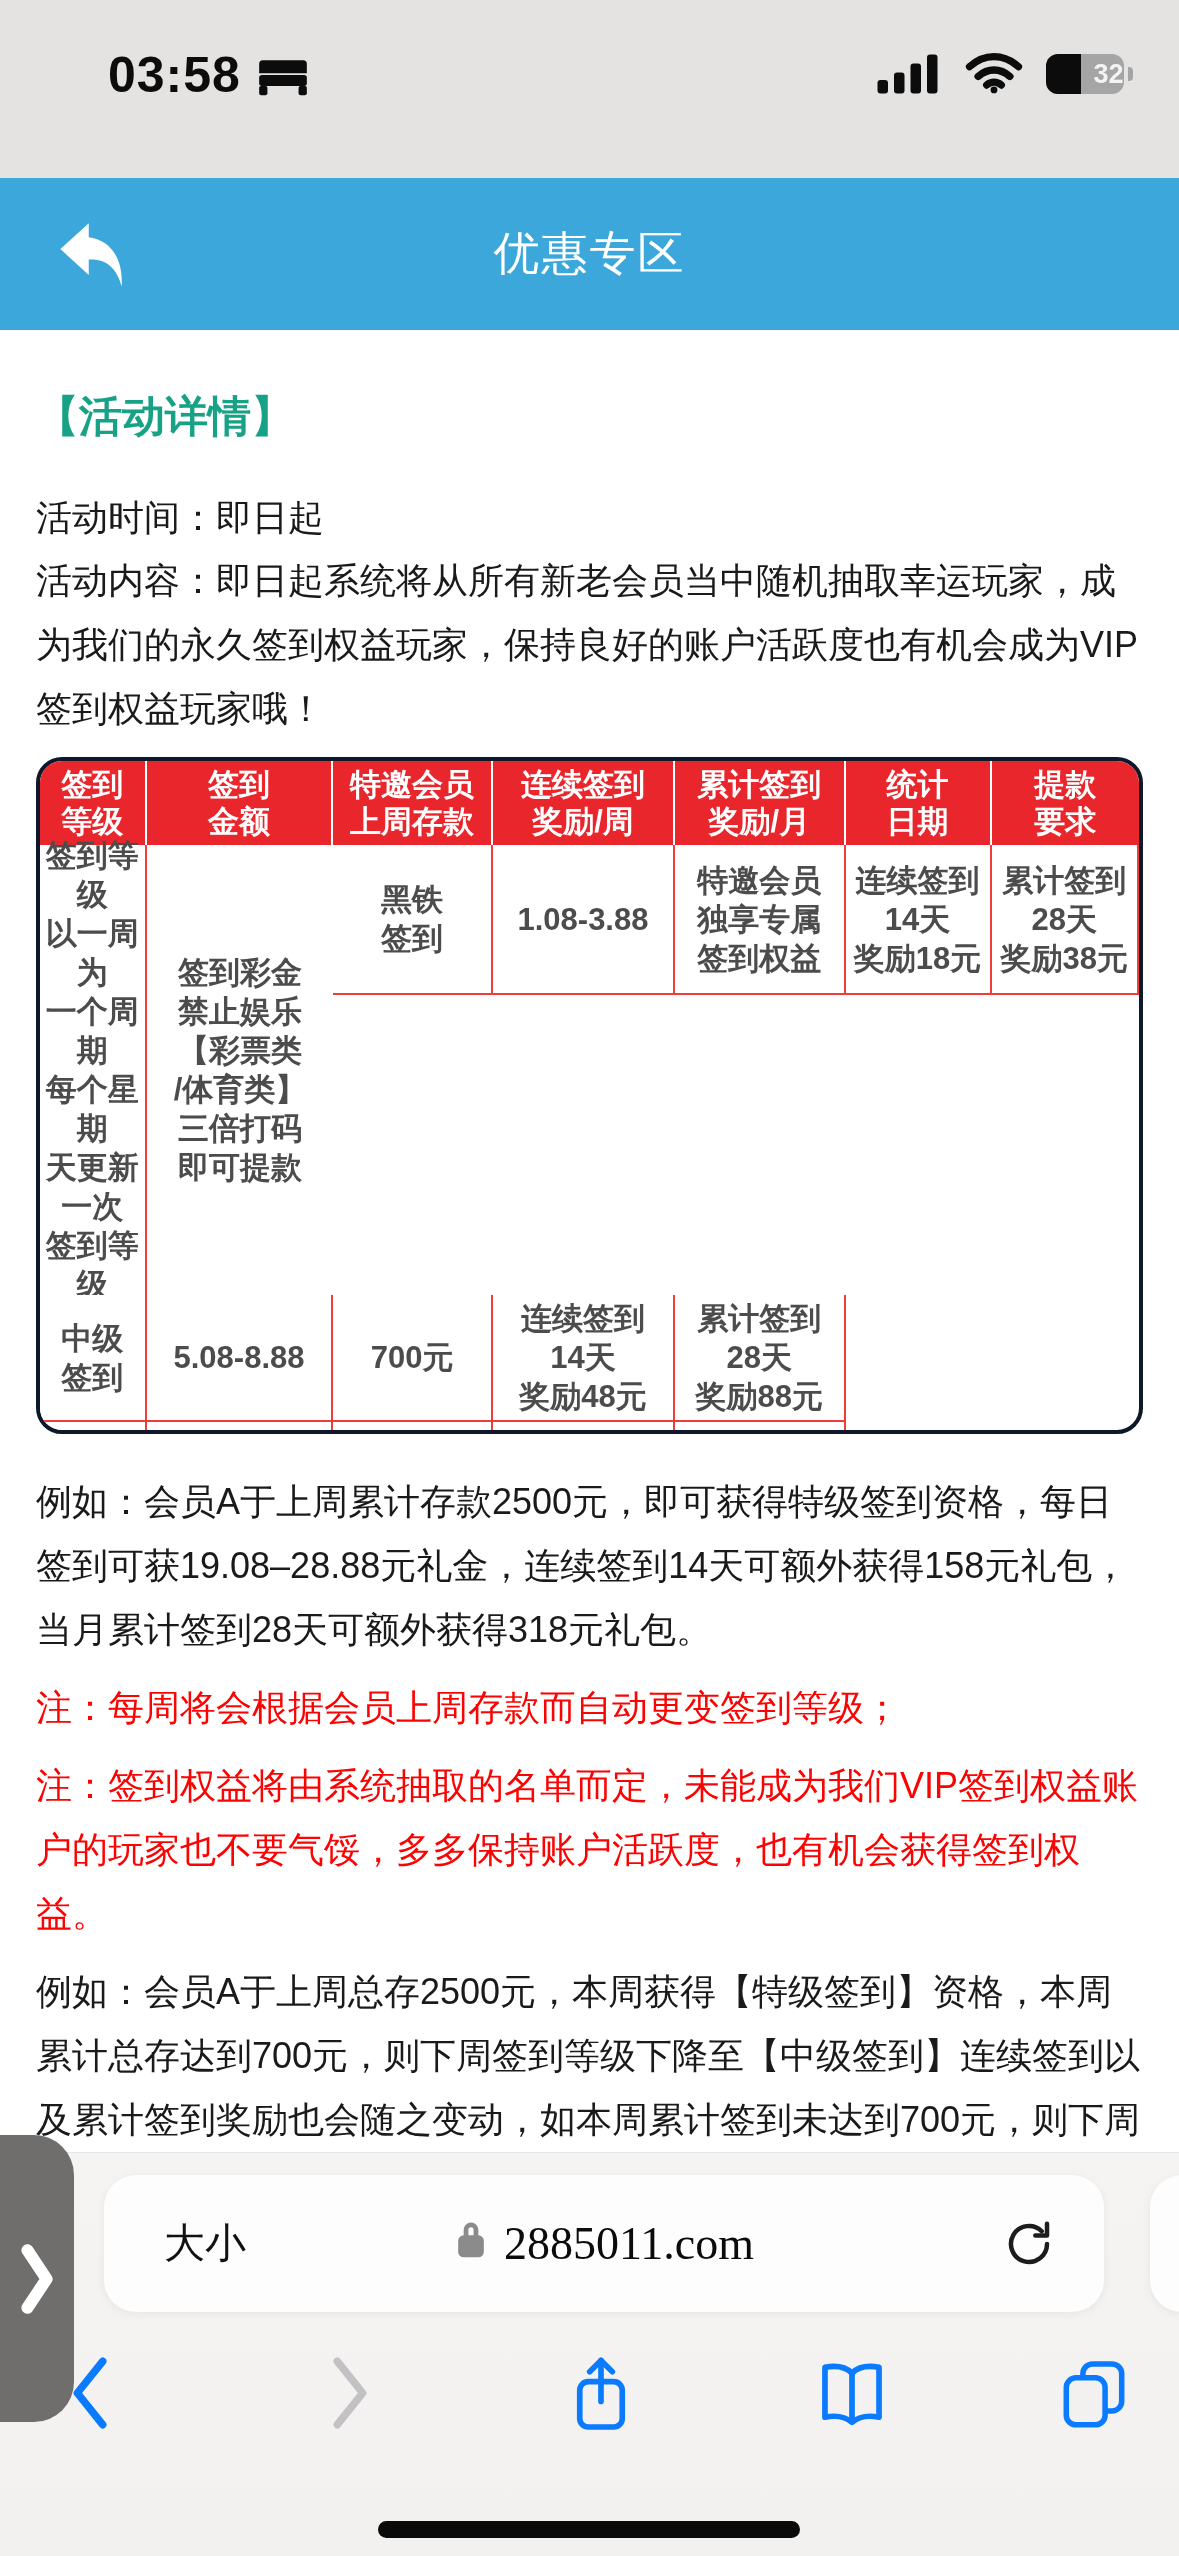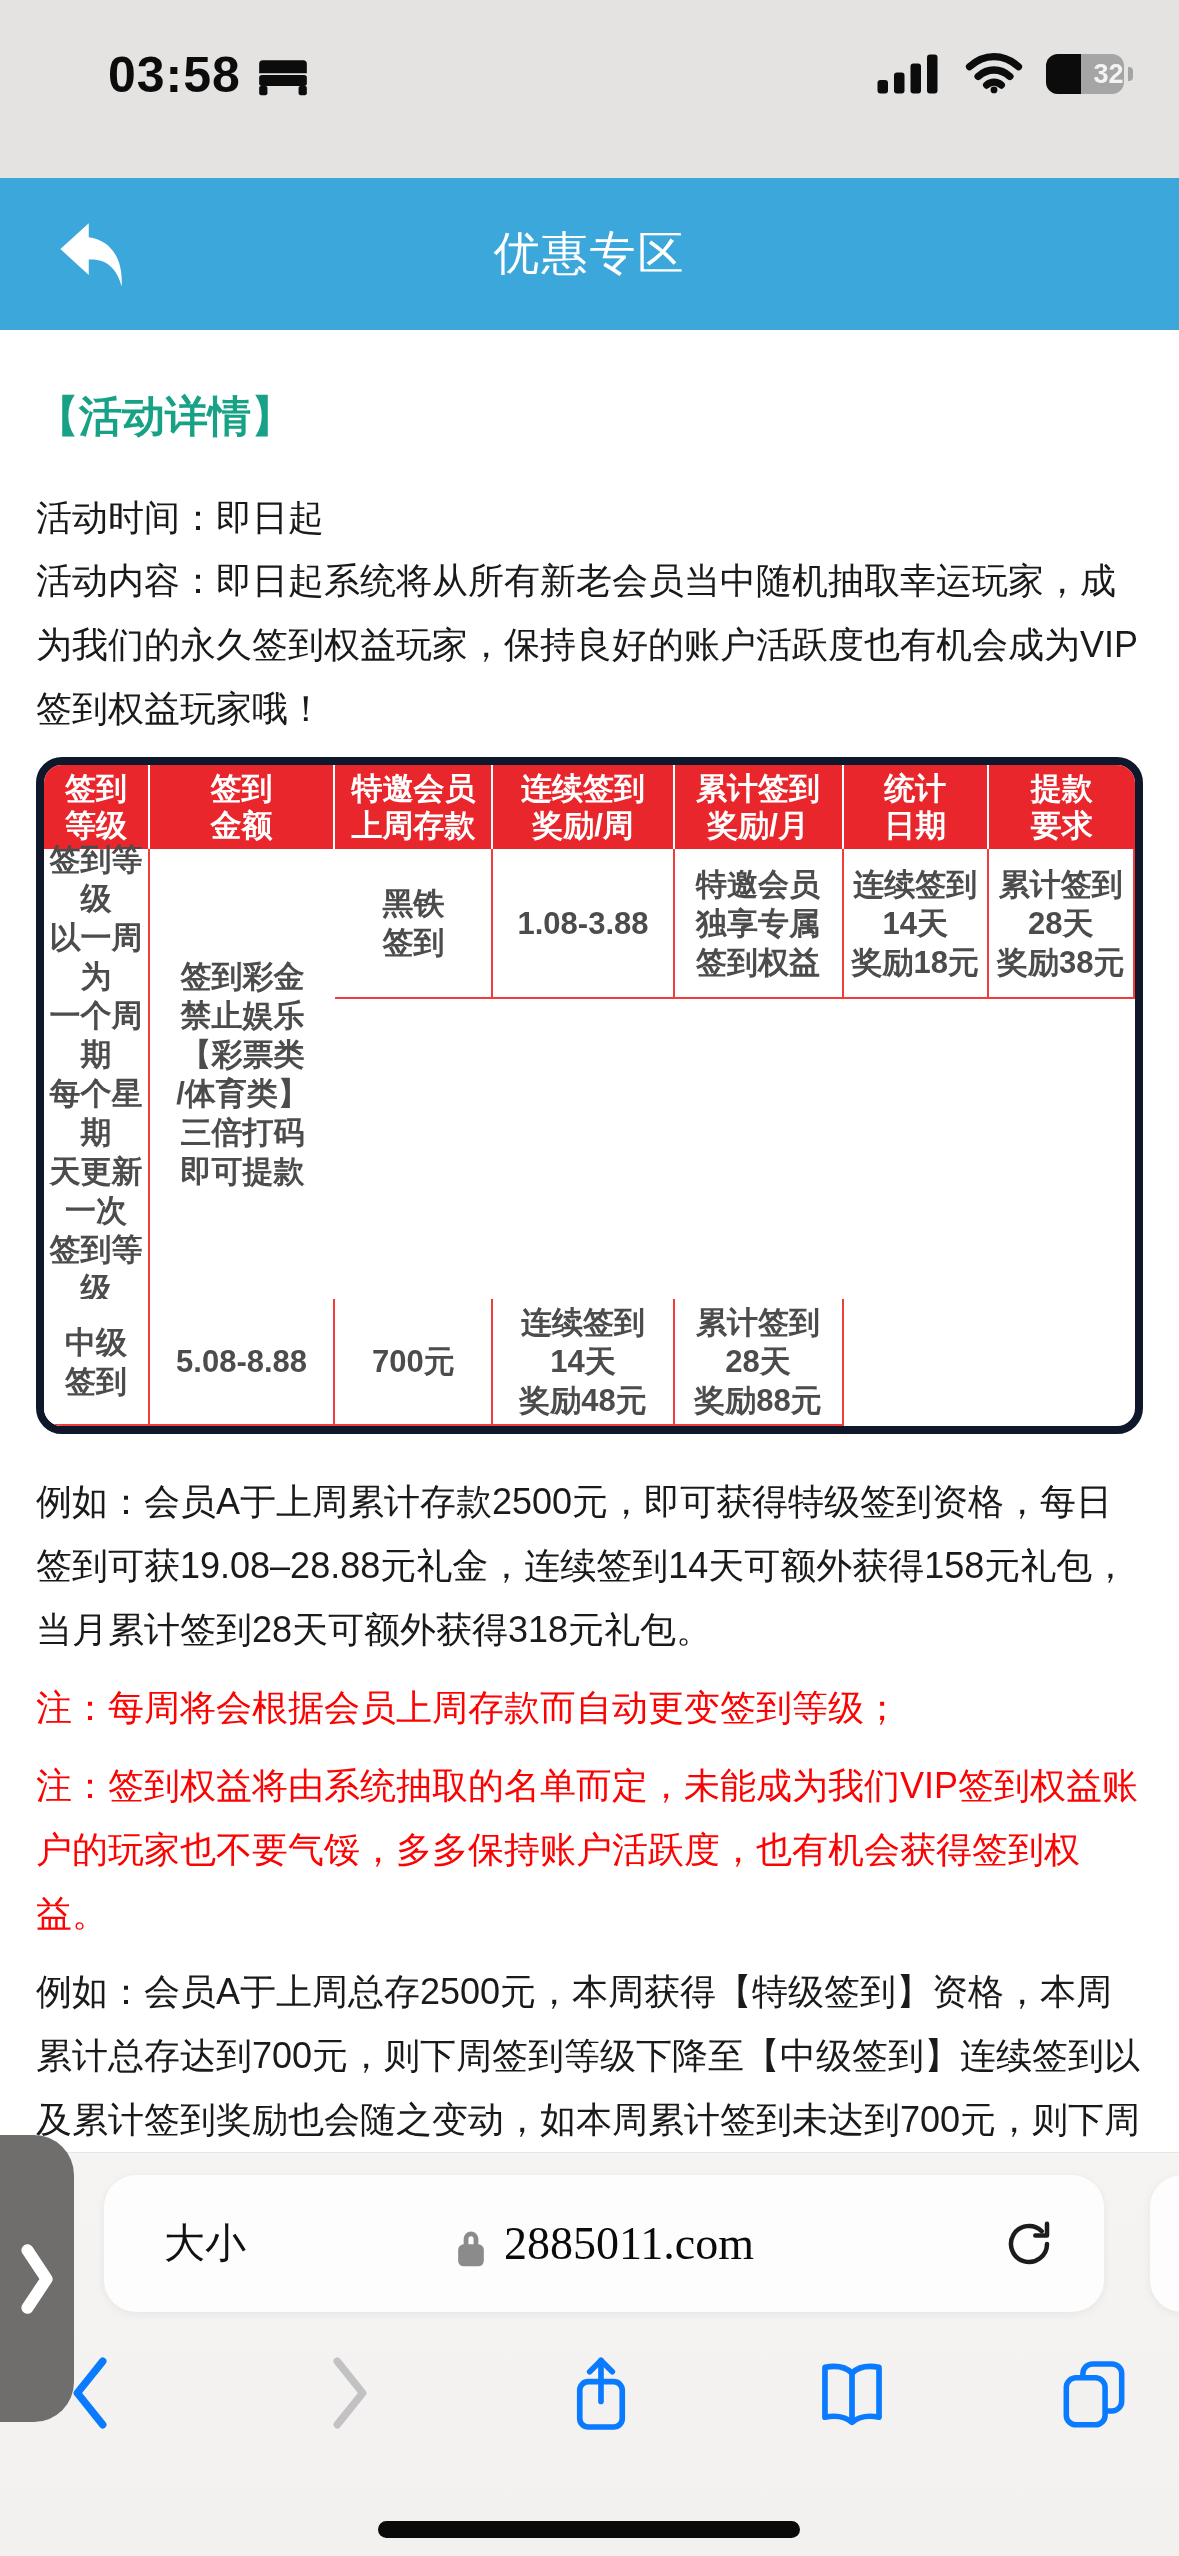--- a/index.html
+++ b/index.html
@@ -51,21 +51,21 @@
   .section-title { color:#17a286; font-size:43px; font-weight:800; margin-bottom:40px; }
   .line { font-size:36px; line-height:63px; color:#1a1a1a; }
   .para { font-size:36px; line-height:64px; color:#1a1a1a; }
   .para.red { color:#fb0303; }
   .mt { margin-top:14px; }
 
   
   .signin-table {
     margin-top:16px; margin-bottom:36px;
     width:1107px; height:677px;
-    border:8px solid #0f172a; border-radius:26px; overflow:hidden;
+    border:4px solid #0f172a; border-radius:26px; overflow:hidden;
     display:grid;
     grid-template-columns:9.7% 17% 14.5% 16.6% 15.5% 13.3% 13.4%;
     grid-template-rows:84px 150px 150px 150px 1fr;
     background:#ffffff;
   }
   .th {
     background:#e8262c; color:#ffffff; font-weight:800; font-size:31px; line-height:37px;
     display:flex; align-items:center; justify-content:center; text-align:center;
     white-space:pre-line; border-right:2px solid #ffffff;
   }
@@ -88,21 +88,21 @@
     font-family:Liberation Serif, serif;
   }
   .url-card {
     position:absolute; left:104px; top:22px; width:1000px; height:137px;
     background:#fdfdfd; border-radius:32px;
     box-shadow:0 2px 10px rgba(0,0,0,0.06);
     display:flex; align-items:center;
   }
   .font-btn { position:absolute; left:60px; font-size:41px; color:#111; }
   .url-center {
-    position:absolute; left:0; right:0; display:flex; align-items:flex-end; justify-content:center; gap:16px;
+    position:absolute; left:0; right:0; display:flex; align-items:flex-start; justify-content:center; gap:16px;
   }
   .url-text { font-size:46px; color:#0b0b0b; }
   .reload { position:absolute; right:48px; width:54px; height:54px; }
   .next-tab {
     position:absolute; left:1150px; top:22px; width:60px; height:137px;
     background:#fdfdfd; border-radius:32px 0 0 32px;
     box-shadow:0 2px 10px rgba(0,0,0,0.06);
   }
   .toolbar { position:absolute; left:0; top:160px; width:1179px; height:150px; }
   .tb-icon { position:absolute; transform:translate(-50%,-50%); top:80px; }

